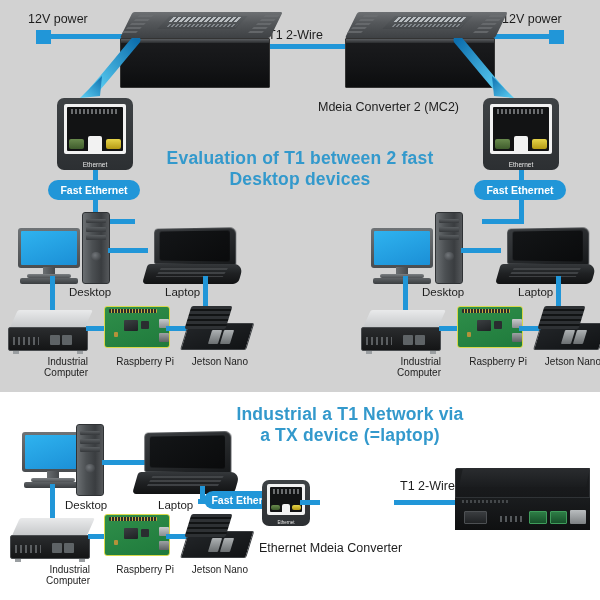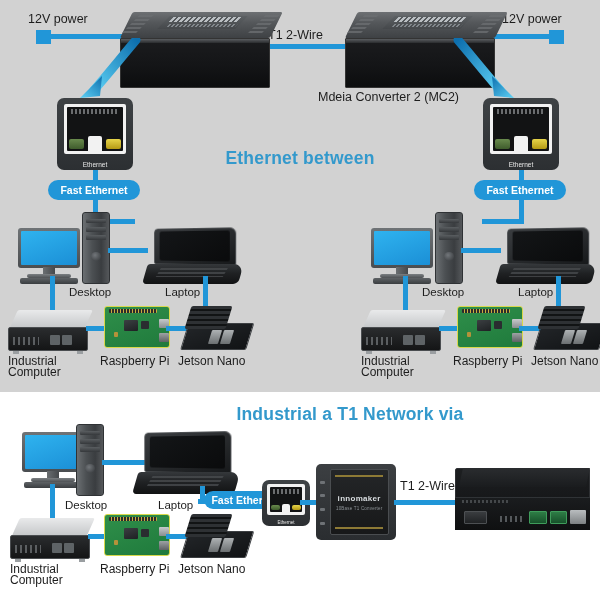--- a/index.html
+++ b/index.html
@@ -23,21 +23,21 @@
   .wire{position:absolute;background:#2196d8;}
   .wire.h{height:5px;}
   .wire.v{width:5px;}
 
   .plug{position:absolute;width:15px;height:14px;background:#2196d8;}
 
   
   .lbl{position:absolute;font-size:11.5px;color:#1d1d1d;white-space:nowrap;
        font-family:"Liberation Sans", sans-serif;}
   .lbl.big{font-size:12.5px;}
-  .lbl.dev{font-size:12px;line-height:11px;text-align:left;}
+  .lbl.dev{font-size:10px;line-height:11px;text-align:right;}
 
   .title{position:absolute;text-align:center;color:#3399cc;font-weight:bold;
          font-size:17.5px;line-height:21px;letter-spacing:.2px;}
 
   
   .pill{position:absolute;background:#2196d8;color:#fff;border-radius:11px;
         font-size:10.5px;font-weight:bold;display:flex;align-items:center;
         justify-content:center;white-space:nowrap;}
 
   
@@ -227,21 +227,21 @@
       <div class="topin"></div>
       <div class="brand"></div>
       <div class="brand2"></div>
       <div class="vents"></div>
       <div class="vents r"></div>
     </div>
     <div class="face">
       <div class="lip"></div>
     </div>
   </div>
-  <div class="lbl big" style="left:318px;top:90px;">Mdeia Converter 2 (MC2)</div>
+  <div class="lbl big" style="left:318px;top:100px;">Mdeia Converter 2 (MC2)</div>
 
   <svg class="abs" style="left:72px;top:38px;width:72px;height:66px;" viewBox="0 0 72 66">
     <defs>
         <linearGradient id="gl" x1="1" y1="0" x2="0" y2="1">
       <stop offset="0" stop-color="#0d6fae"></stop>
           <stop offset="1" stop-color="#5fd2f5"></stop>
         </linearGradient>
       </defs>
     <path d="M64 2 C52 16, 36 36, 22 52" stroke="url(#gl)" stroke-width="9" fill="none" stroke-linecap="round"></path>
     <path d="M8 60 L30 38 L28 58 Z" fill="url(#gl)"></path>
@@ -281,21 +281,22 @@
         <div class="led y"></div>
       </div>
     </div>
     <div class="cap">Ethernet</div>
   </div>
   <div class="wire v" style="left:519px;top:170px;height:12px;"></div>
   <div class="pill" style="left:474px;top:180px;width:92px;height:20px;">Fast Ethernet</div>
   <div class="wire v" style="left:519px;top:199px;height:22px;"></div>
 
   <div class="title" style="left:150px;top:148px;width:300px;">
-    <div>Ethernet between</div>
+    <div>Evaluation of T1 between 2 fast</div>
+    <div>Desktop devices</div>
   </div>
 
   <div class="wire h" style="left:93px;top:219px;width:42px;"></div>
 
   <div class="mon" style="left:18px;top:228px;width:62px;height:56px;">
     <div class="bez">
         <div class="scr"></div>
       </div>
     <div class="neck"></div>
     <div class="base"></div>
@@ -420,20 +421,21 @@
   <div class="jet" style="left:533px;top:306px;width:66px;height:44px;">
     <div class="board"></div>
     <div class="hs"></div>
     <div class="port" style="left:46%;"></div>
     <div class="port" style="left:64%;"></div>
   </div>
   <div class="lbl dev" style="left:531px;top:356px;width:70px;">Jetson Nano</div>
 
   <div class="title" style="left:225px;top:404px;width:250px;">
     <div>Industrial a T1 Network via</div>
+    <div>a TX device (=laptop)</div>
   </div>
 
   <div class="mon" style="left:22px;top:432px;width:62px;height:56px;">
     <div class="bez">
         <div class="scr"></div>
       </div>
     <div class="neck"></div>
     <div class="base"></div>
     <div class="kbd"></div>
   </div>
@@ -505,32 +507,21 @@
         <div class="notch"></div>
         <div class="led g"></div>
         <div class="led y"></div>
       </div>
     </div>
     <div class="cap" style="font-size:4.5px;bottom:1px;">Ethernet</div>
   </div>
 
   <div class="wire h" style="left:300px;top:500px;width:20px;"></div>
 
-  <div class="mcf" style="left:316px;top:464px;width:80px;height:76px;">
-    <div class="plate">
-      <div class="goldtop"></div>
-      <div class="goldbot"></div>
-      <div class="bname">innomaker</div>
-      <div class="bsub">10Base T1 Converter</div>
-    </div>
-    <div class="sled" style="top:22%;"></div>
-    <div class="sled" style="top:40%;"></div>
-    <div class="sled" style="top:58%;"></div>
-    <div class="sled" style="top:76%;"></div>
-  </div>
+  <div class="lbl big" style="left:259px;top:541px;">Ethernet Mdeia Converter</div>
 
   <div class="wire h" style="left:394px;top:500px;width:64px;"></div>
   <div class="lbl big" style="left:400px;top:479px;">T1 2-Wire</div>
 
   <div class="sw" style="left:455px;top:468px;width:135px;height:62px;">
     <div class="body"></div>
     <div class="topface"></div>
     <div class="front">
       <div class="mark"></div>
       <div class="console"></div>

